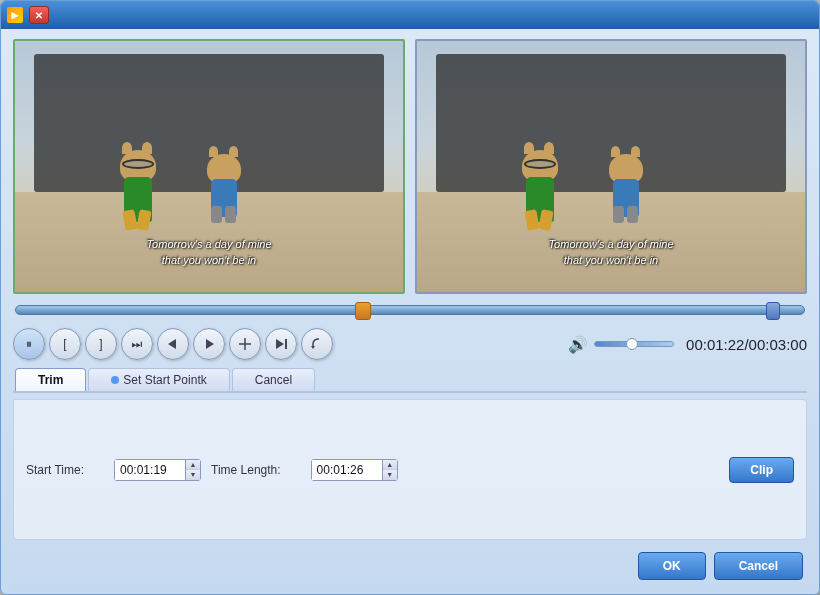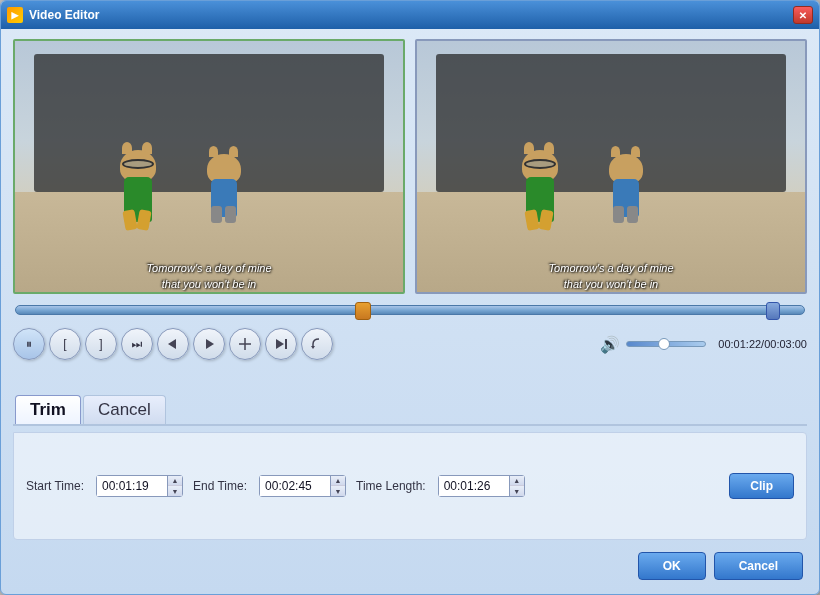--- a/index.html
+++ b/index.html
@@ -155,21 +155,21 @@
       left: 5%;
       right: 5%;
       height: 55%;
       background: rgba(30,30,30,0.7);
       border-radius: 3px;
     }
 
     
     .subtitle {
       position: absolute;
-      bottom: 0;
+      bottom: 24px;
       left: 0;
       right: 0;
       text-align: center;
       color: white;
       font-style: italic;
       font-size: 11px;
       text-shadow: 1px 1px 2px #000, -1px -1px 2px #000;
       line-height: 1.4;
     }
 
@@ -267,46 +267,45 @@
       left: 40%;
       top: -4px;
       width: 12px;
       height: 12px;
       background: white;
       border: 1px solid #7799bb;
       border-radius: 50%;
     }
 
     .time-display {
-      font-size: 11px;
+      font-size: 15px;
       color: #223;
       white-space: nowrap;
       margin-left: 6px;
     }
 
     
     .tabs-row {
       display: flex;
       gap: 0;
       align-items: flex-end;
       padding-left: 2px;
       border-bottom: 2px solid #b0c4de;
     }
 
     .tab {
-      padding: 4px 14px;
+      padding: 4px 22px;
       background: linear-gradient(180deg, #e8eefc 0%, #d0dcf0 100%);
       border: 1px solid #b0c4de;
       border-bottom: none;
       border-radius: 4px 4px 0 0;
       cursor: pointer;
-      font-size: 17px;
+      font-size: 12px;
       color: #334;
       margin-right: 2px;
-      margin-top: 27px;
     }
 
     .tab.active {
       background: linear-gradient(180deg, #ffffff 0%, #eef4ff 100%);
       border-color: #8899cc;
       font-weight: bold;
       color: #112;
     }
 
     .tab-mark {
@@ -326,36 +325,37 @@
       border-radius: 0 4px 4px 4px;
       padding: 16px 12px;
       display: flex;
       align-items: center;
       gap: 10px;
     }
 
     .time-field-group {
       display: flex;
       align-items: center;
-      gap: 12px;
+      gap: 6px;
     }
 
     .field-label {
       font-size: 12px;
       color: #334;
       white-space: nowrap;
     }
 
     .time-input-wrap {
       display: flex;
       align-items: flex-end;
       border: 1px solid #8899bb;
       border-radius: 3px;
       background: white;
       overflow: visible;
+      margin-left: 24px;
     }
 
     .time-input {
       width: 70px;
       border: none;
       outline: none;
       padding: 3px 5px;
       font-size: 12px;
       background: white;
       color: #112;
@@ -422,21 +422,20 @@
       color: white;
     }
   </style>
 </head>
 <body>
 
 <div class="window">
 
   <div class="title-bar">
     <div class="title-icon">▶</div>
-    <span class="title-text">Video Editor</span>
     <div class="close-btn">✕</div>
   </div>
 
   <div class="content">
 
     <div class="previews-row">
 
       <div class="preview-panel">
         <div class="scene">
           <div class="bg-suitcase"></div>
@@ -554,47 +553,40 @@
         </div>
         <span class="time-display">00:01:22/00:03:00</span>
       </div>
     </div>
 
     <div class="tabs-row">
       <div class="tab active">
         <span>Trim</span>
       </div>
       <div class="tab">
+        <span class="tab-mark"></span><span>Set Start Point</span><span>k</span>
+      </div>
+      <div class="tab">
         <span>Cancel</span>
       </div>
     </div>
 
     <div class="edit-panel">
 
       <div class="time-field-group">
         <span class="field-label">Start Time:</span>
         <div class="time-input-wrap">
           <input class="time-input" type="text" value="00:01:19" style="">
           <div class="spin-btns">
             <div class="spin-btn">▲</div>
             <div class="spin-btn">▼</div>
           </div>
         </div>
       </div>
 
-      <div class="time-field-group">
-        <span class="field-label">End Time:</span>
-        <div class="time-input-wrap">
-          <input class="time-input" type="text" value="00:02:45" style="">
-          <div class="spin-btns">
-            <div class="spin-btn">▲</div>
-            <div class="spin-btn">▼</div>
-          </div>
-        </div>
-      </div>
 
       <div class="time-field-group">
         <span class="field-label">Time Length:</span>
         <div class="time-input-wrap">
           <input class="time-input" type="text" value="00:01:26" style="">
           <div class="spin-btns">
             <div class="spin-btn">▲</div>
             <div class="spin-btn">▼</div>
           </div>
         </div>

